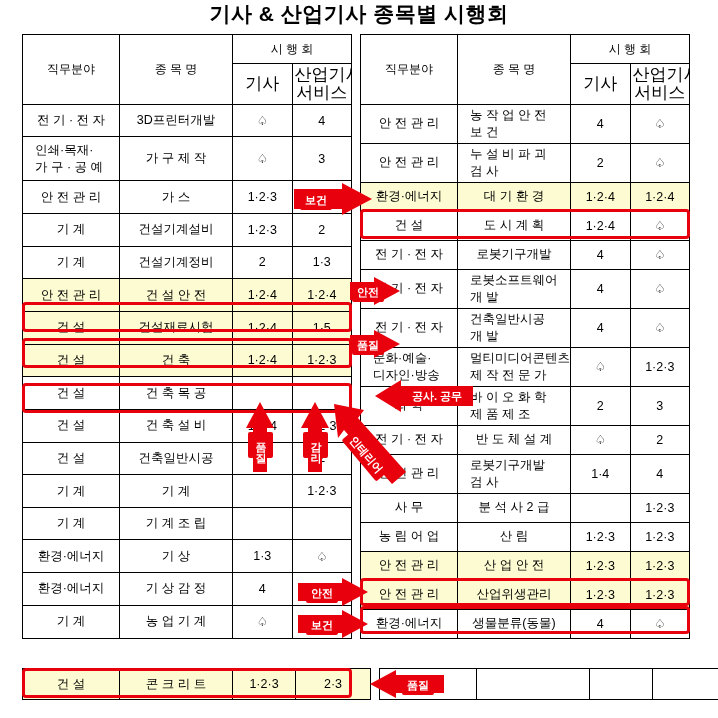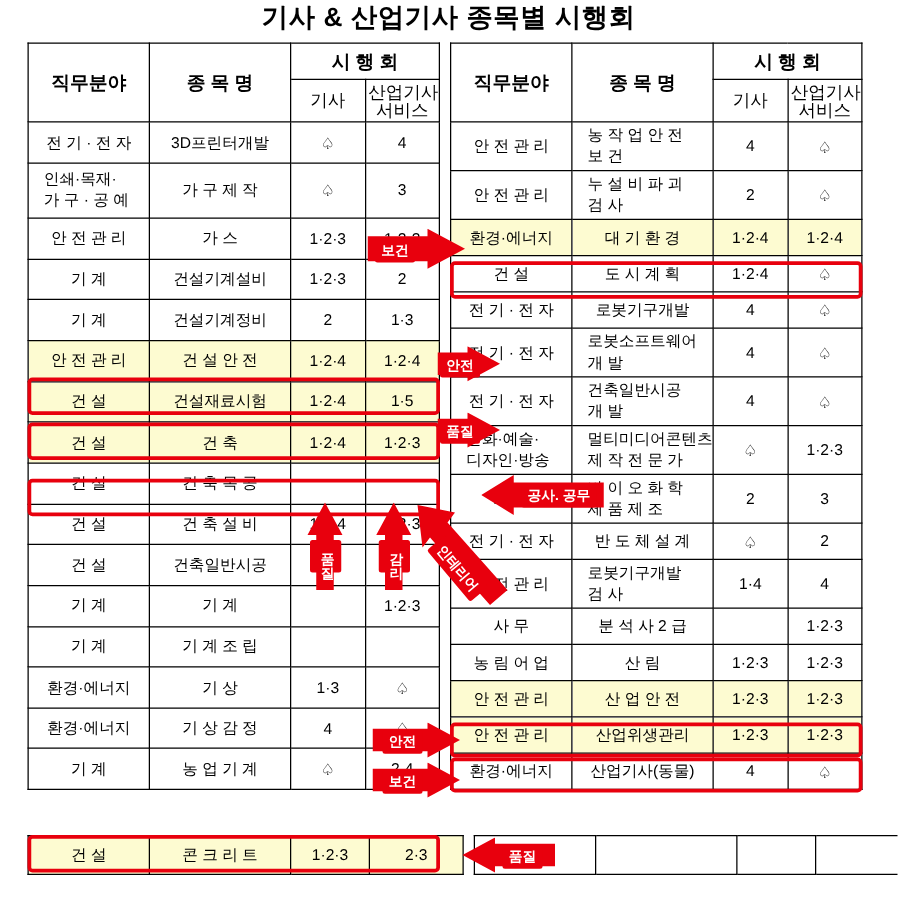--- a/index.html
+++ b/index.html
@@ -34,22 +34,22 @@
   td,th{
     border:1px solid #000;
     padding:2px 2px;
     height:24px;
     text-align:center;
     vertical-align:middle;
     font-weight:normal;
     overflow:hidden;
     white-space:nowrap;
   }
-  .hdr{font-size:15px;font-weight:bold;}
-  .hdr-sub{font-size:14px;line-height:1.05;}
+  .hdr{font-size:12px;}
+  .hdr-sub{font-size:17px;line-height:1.05;}
   .c-field{width:92px;}
   .c-name{width:108px;}
   .c-g{width:58px;}
   .c-i{width:70px;}
   .spread2{
     display:flex;
     justify-content:space-between;
     padding:0 10px;
   }
   .hl{background:#fdfbd1;}
@@ -336,21 +336,21 @@
           <td class="c-i hl">1·2·3</td>
         </tr>
         <tr class="hl">
           <td class="c-field hl">안 전 관 리</td>
           <td class="c-name hl">산업위생관리</td>
           <td class="c-g hl">1·2·3</td>
           <td class="c-i hl">1·2·3</td>
         </tr>
         <tr>
           <td class="c-field">환경·에너지</td>
-          <td class="c-name">산업기사(동물)</td>
+          <td class="c-name">생물분류(동물)</td>
           <td class="c-g">4</td>
           <td class="c-i">♤</td>
         </tr>
       </tbody>
   </table>
 </div>
 
 <div class="bottom-wrap">
   <table class="main">
     <tbody>
@@ -396,21 +396,21 @@
   <div class="lbl" style="left:2px;top:6px;">안전</div>
 </div>
 
 <div class="arrow" style="left:350px;top:330px;">
   <svg width="52" height="40" viewBox="0 0 52 40">
     <polygon points="0,5 24,5 24,0 50,14 24,28 24,23 0,23" fill="#e8000d"></polygon>
   </svg>
   <div class="lbl" style="left:2px;top:6px;">품질</div>
 </div>
 
-<div class="arrow" style="left:385px;top:378px;">
+<div class="arrow" style="left:375px;top:378px;">
   <svg width="100" height="36" viewBox="0 0 100 36">
     <polygon points="0,18 26,2 26,8 98,8 98,28 26,28 26,34" fill="#e8000d"></polygon>
   </svg>
   <div class="lbl" style="left:32px;top:9px;">공사. 공무</div>
 </div>
 
 <div class="arrow" style="left:240px;top:402px;">
   <svg width="40" height="72" viewBox="0 0 40 72">
     <polygon points="20,0 34,26 27,26 27,70 13,70 13,26 6,26" fill="#e8000d"></polygon>
   </svg>

